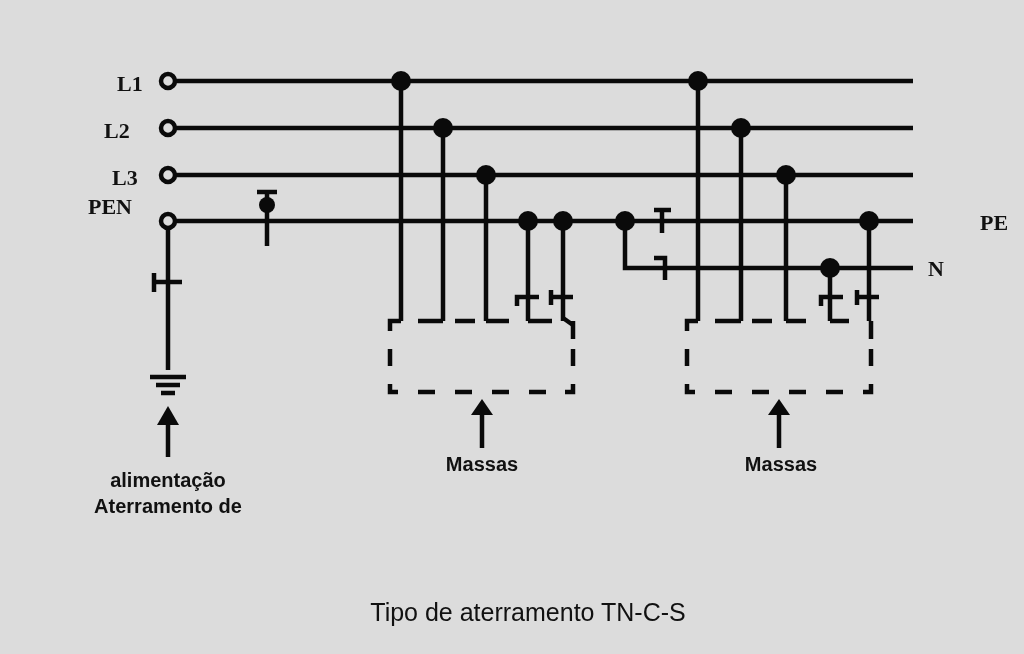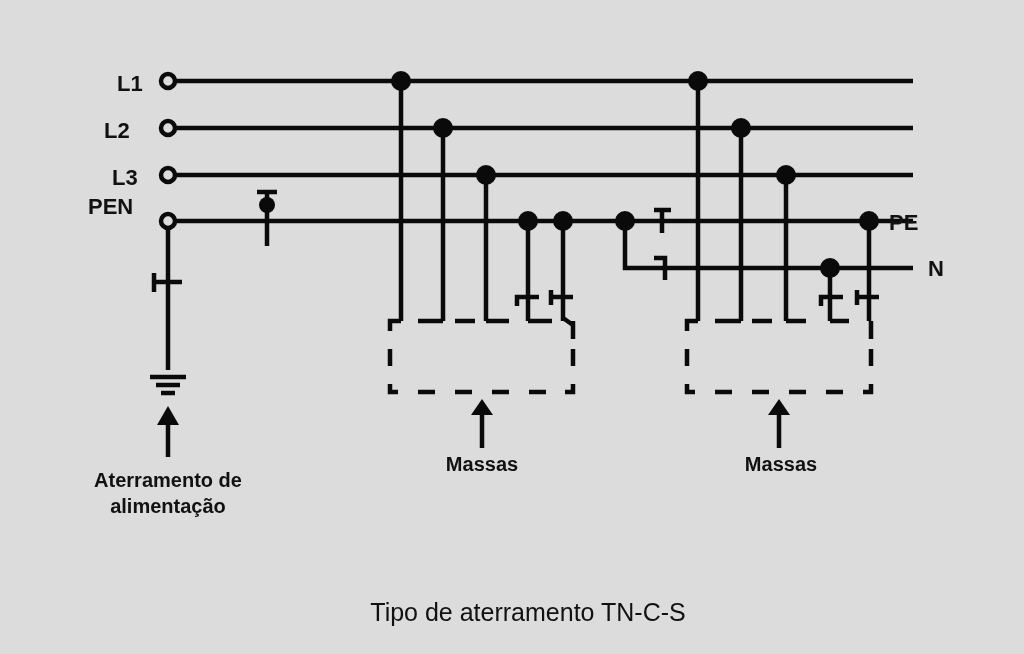--- a/index.html
+++ b/index.html
@@ -6,21 +6,21 @@
     body {
       width: 1024px; height: 654px;
       background: #dcdcdc;
       overflow: hidden;
       position: relative;
       font-family: "Liberation Sans", sans-serif;
     }
     svg { position: absolute; left: 0; top: 0; }
     .lbl {
       position: absolute;
-      font-family: Liberation Sans, sans-serif;
+      font-family: Liberation Serif, serif;
       font-weight: bold;
       font-size: 22px;
       color: #111;
       line-height: 1;
       white-space: nowrap;
     }
     .lbl-sm {
       position: absolute;
       font-family: "Liberation Sans", sans-serif;
       font-weight: bold;
@@ -172,24 +172,24 @@
       <circle cx="869" cy="221" r="10"></circle>
     </g>
   </g>
 </svg>
 
 <div class="lbl" style="left:117px;top:73px;">L1</div>
 <div class="lbl" style="left:104px;top:120px;">L2</div>
 <div class="lbl" style="left:112px;top:167px;">L3</div>
 <div class="lbl" style="left:88px;top:196px;">PEN</div>
 
-<div class="lbl" style="left:889px;top:212px;">PE</div>
+<div class="lbl" style="left:980px;top:212px;">PE</div>
 <div class="lbl" style="left:928px;top:258px;">N</div>
 
 <div class="lbl-sm" style="left:68px;top:467px;width:200px;">
+  <div>alimentação</div>
   <div>Aterramento de</div>
-  <div>alimentação</div>
 </div>
 
 <div class="lbl-sm" style="left:418px;top:451px;width:128px;">Massas</div>
 <div class="lbl-sm" style="left:717px;top:451px;width:128px;">Massas</div>
 
 <div class="caption">Tipo de aterramento TN-C-S</div>
 
 </body></html>

